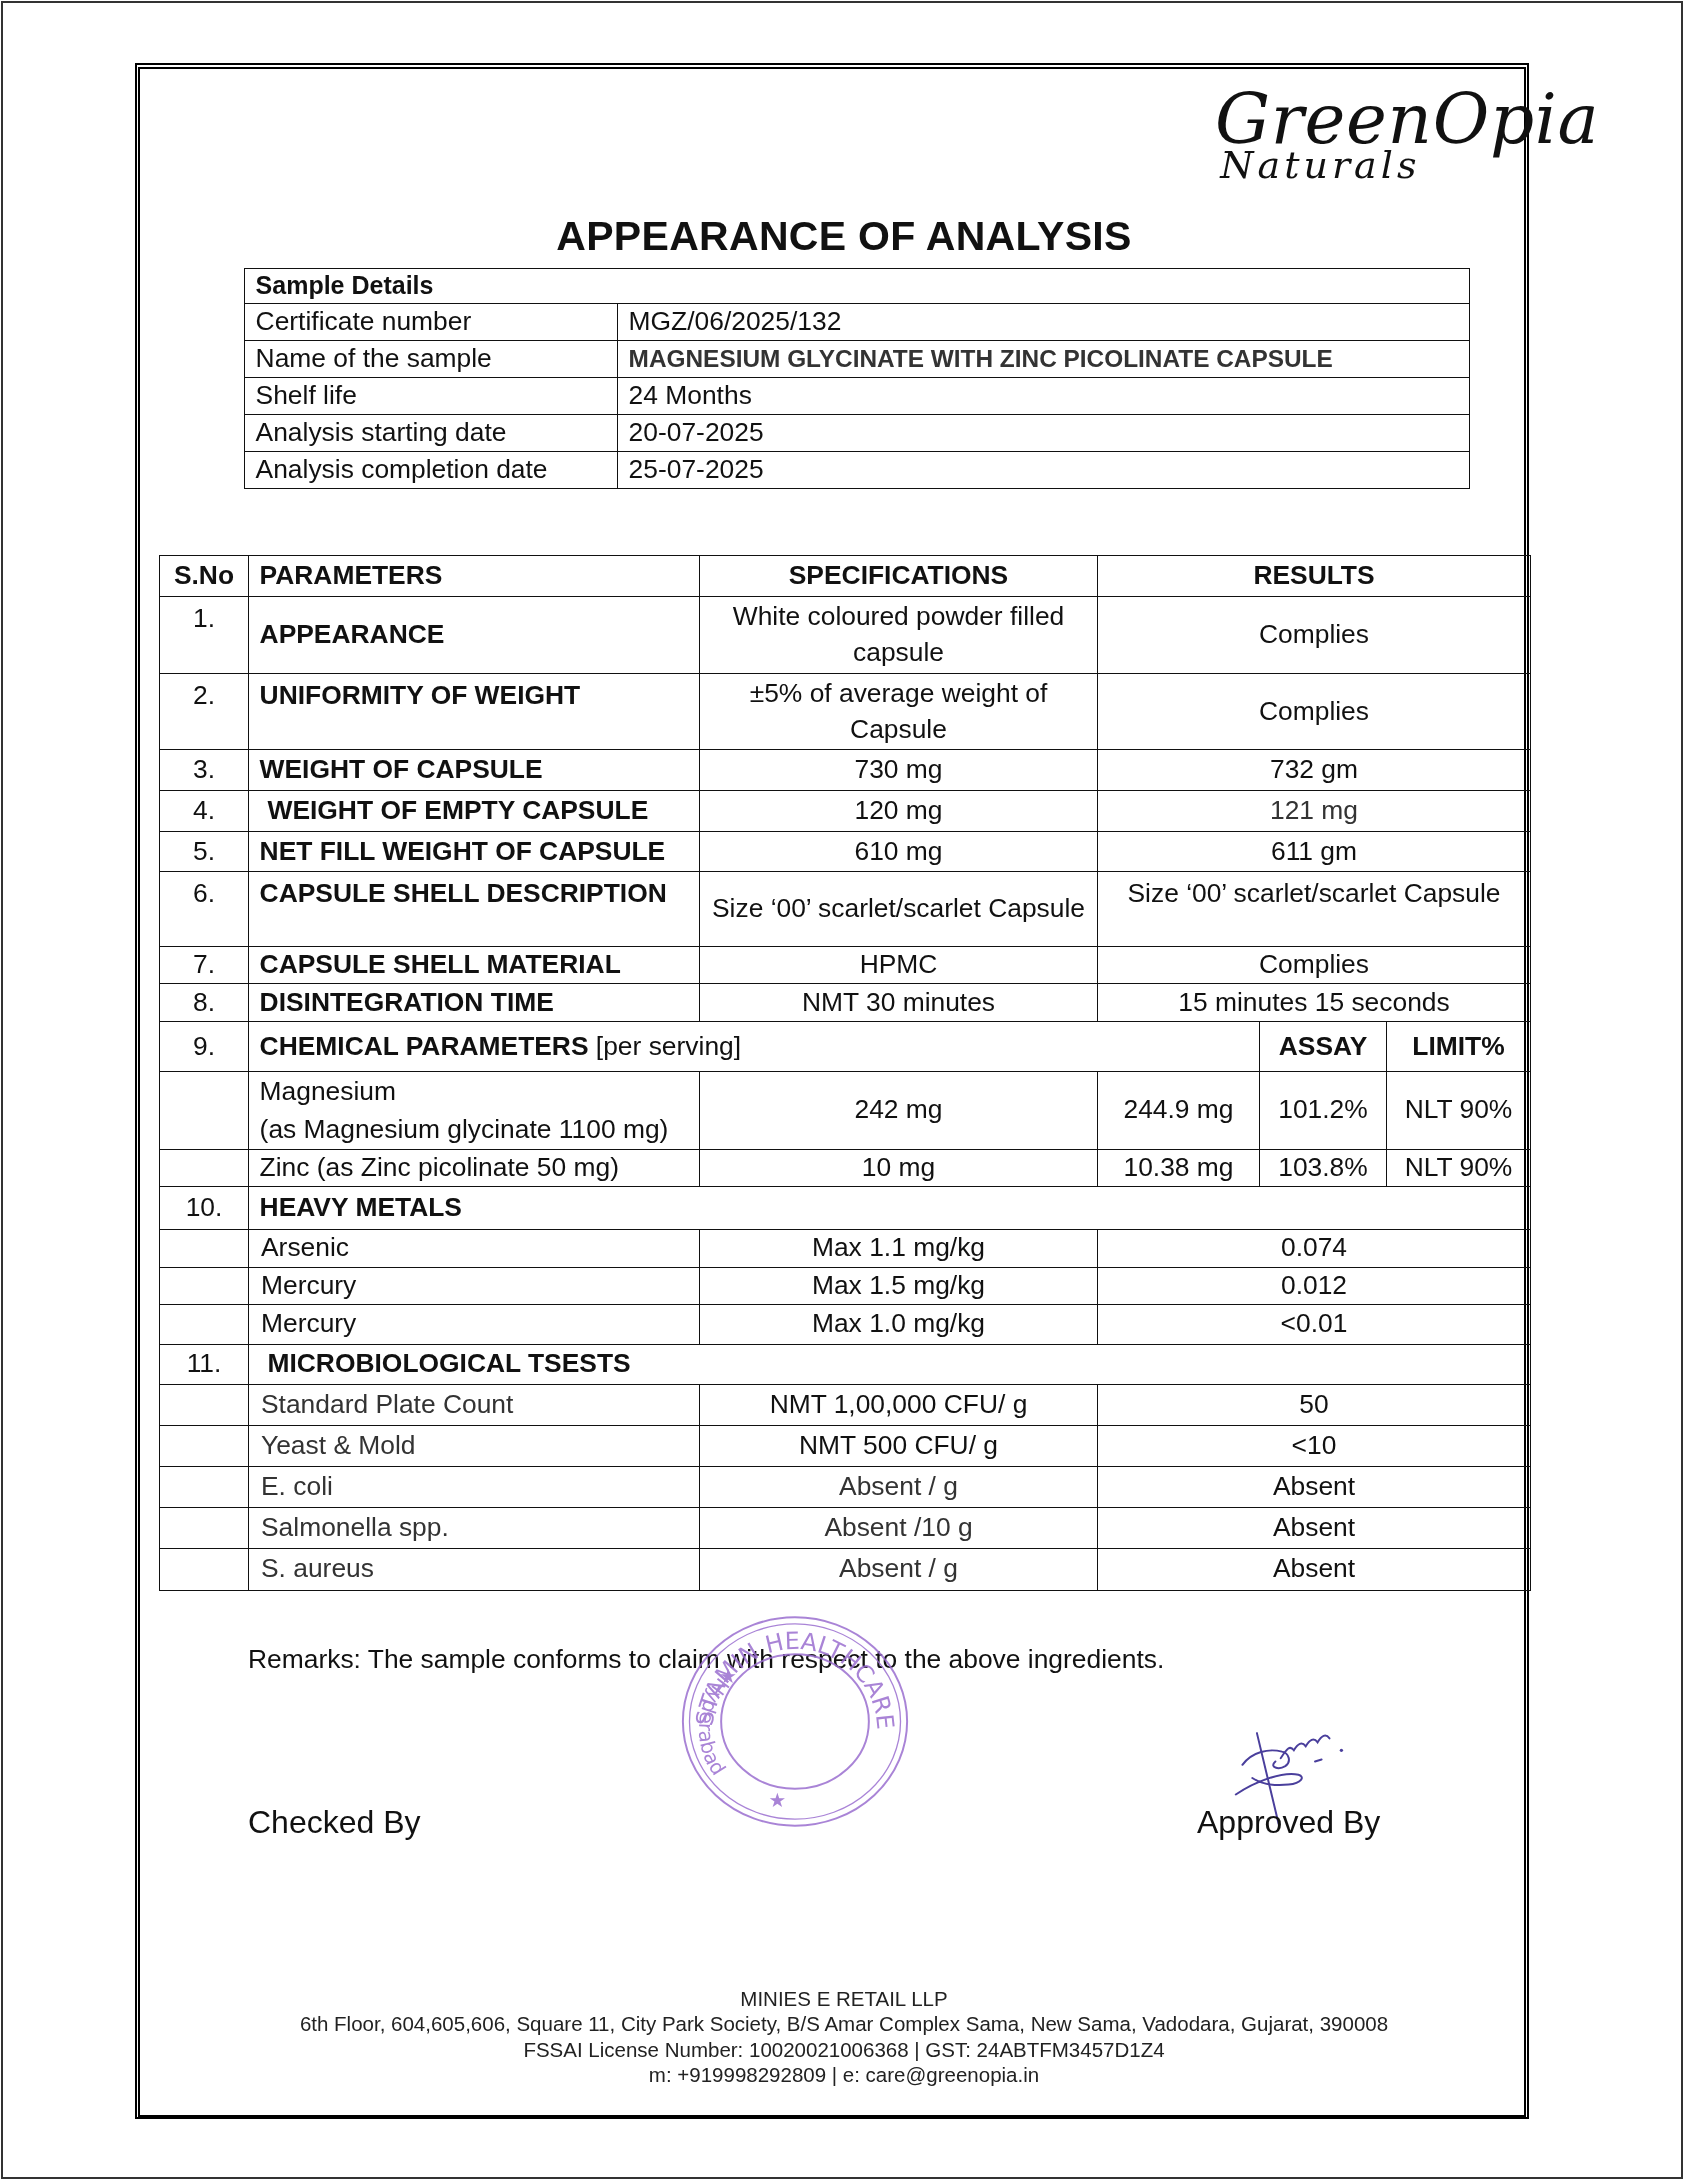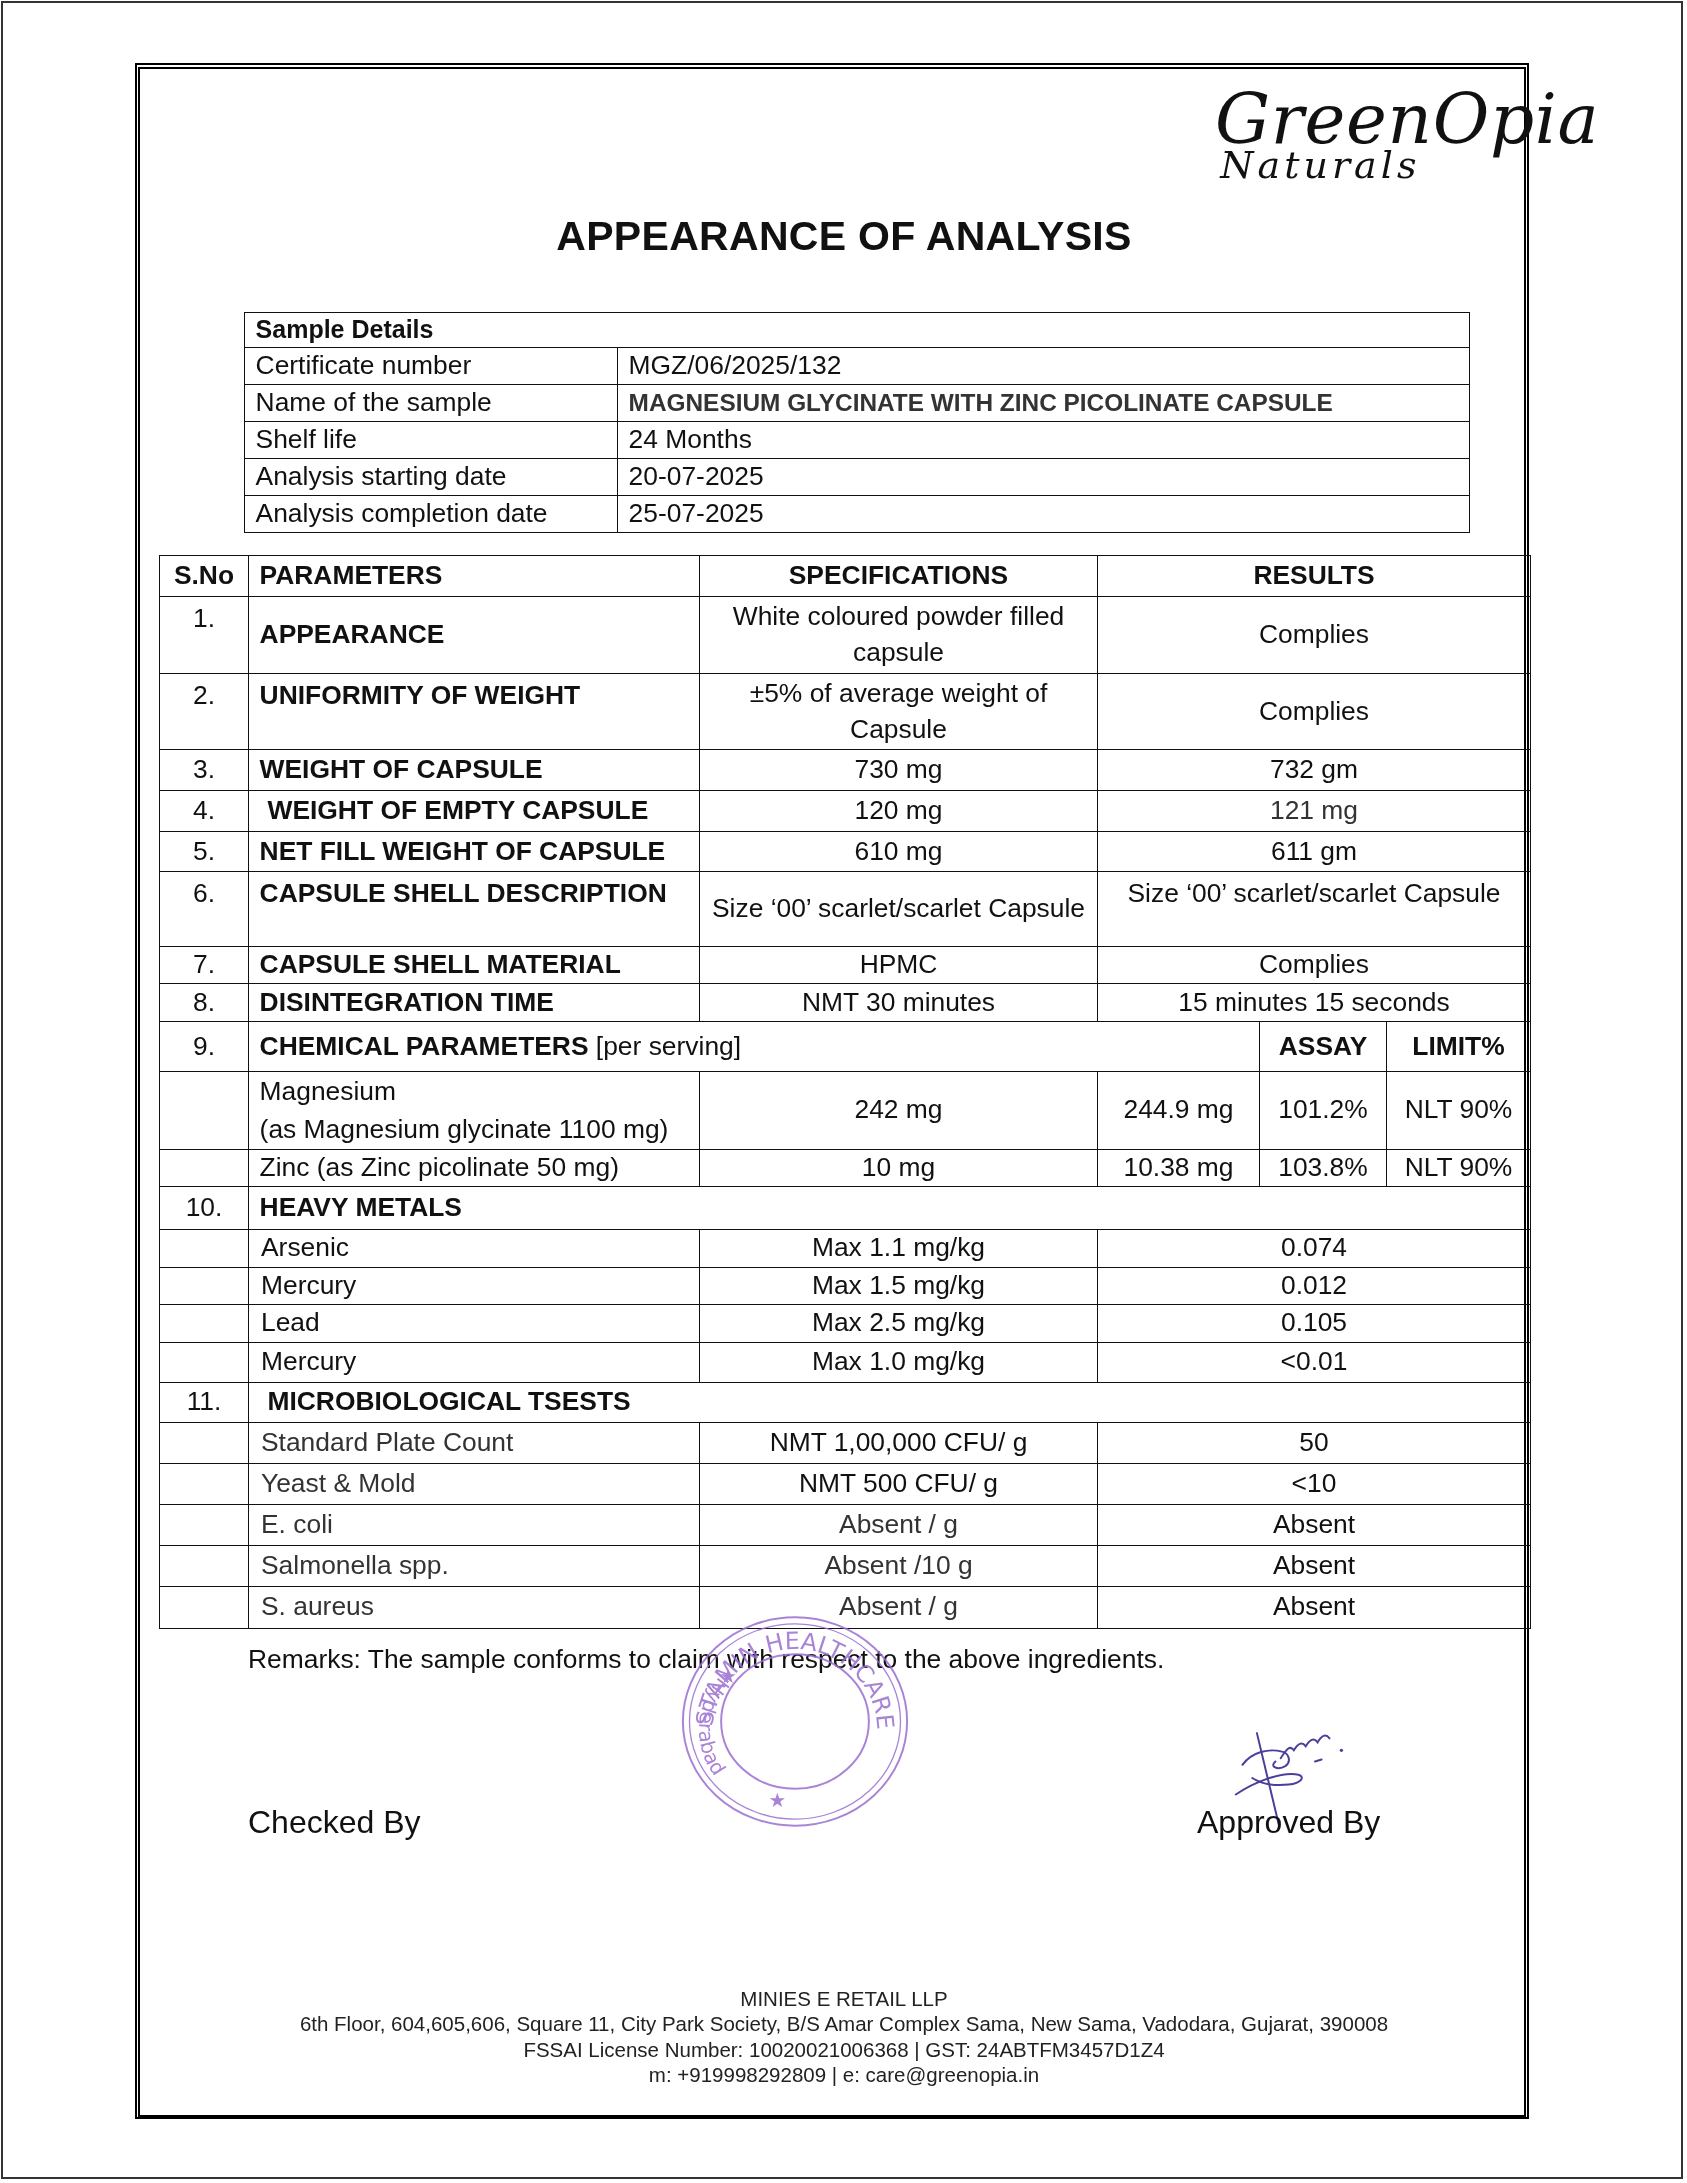--- a/index.html
+++ b/index.html
@@ -10,21 +10,21 @@
 
   .logo { position:absolute; left:1215px; top:85px; width:324px; height:112px; }
   .logo-main { position:absolute; left:0; top:0; font-family:"DejaVu Serif", serif; font-style:italic; font-size:69px; letter-spacing:0.7px; color:#111; line-height:1; }
   .logo-sub { position:absolute; left:5.3px; top:61px; font-family:"DejaVu Serif", serif; font-style:italic; font-size:38px; color:#111; letter-spacing:4px; font-weight:normal; line-height:1; }
 
   .title { position:absolute; left:0; width:1688px; top:213px; text-align:center; font-size:41px; font-weight:bold; letter-spacing:0.3px; }
 
   table { border-collapse:collapse; position:absolute; table-layout:fixed; }
   td, th { border:1.7px solid #111; padding:0 10.6px; font-size:26.4px; font-weight:normal; vertical-align:middle; line-height:1.35; }
 
-  .sd { left:244px; top:268px; width:1226px;margin-top:44px; }
+  .sd { left:244px; top:268px; width:1226px; }
   .sd td { height:36px; padding:0 10.6px; font-size:26.4px; }
   .sd .hdr td { font-weight:bold; font-size:25px; height:34px; }
   .sd .name-val { font-weight:bold; font-size:24.4px; color:#333; }
 
   .mt { left:159px; top:555px; width:1371px; }
   .mt td { font-size:26.4px; }
   .c { text-align:center; }
   .b { font-weight:bold; }
   .sno { text-align:center; vertical-align:top; padding-top:4px; }
   .sno-mid { text-align:center; }
@@ -184,26 +184,20 @@
     <td></td>
     <td class="sub">Arsenic</td>
     <td class="c">Max 1.1 mg/kg</td>
     <td class="c" colspan="3">0.074</td>
   </tr>
   <tr style="height:37px">
     <td></td>
     <td class="sub">Mercury</td>
     <td class="c">Max 1.5 mg/kg</td>
     <td class="c" colspan="3">0.012</td>
-  </tr>
-  <tr style="height:38px">
-    <td></td>
-    <td class="sub">Lead</td>
-    <td class="c">Max 2.5 mg/kg</td>
-    <td class="c" colspan="3">0.105</td>
   </tr>
   <tr style="height:40px">
     <td></td>
     <td class="sub">Mercury</td>
     <td class="c">Max 1.0 mg/kg</td>
     <td class="c" colspan="3">&lt;0.01</td>
   </tr>
 
   <tr style="height:40px">
     <td class="sno-mid">11.</td>

